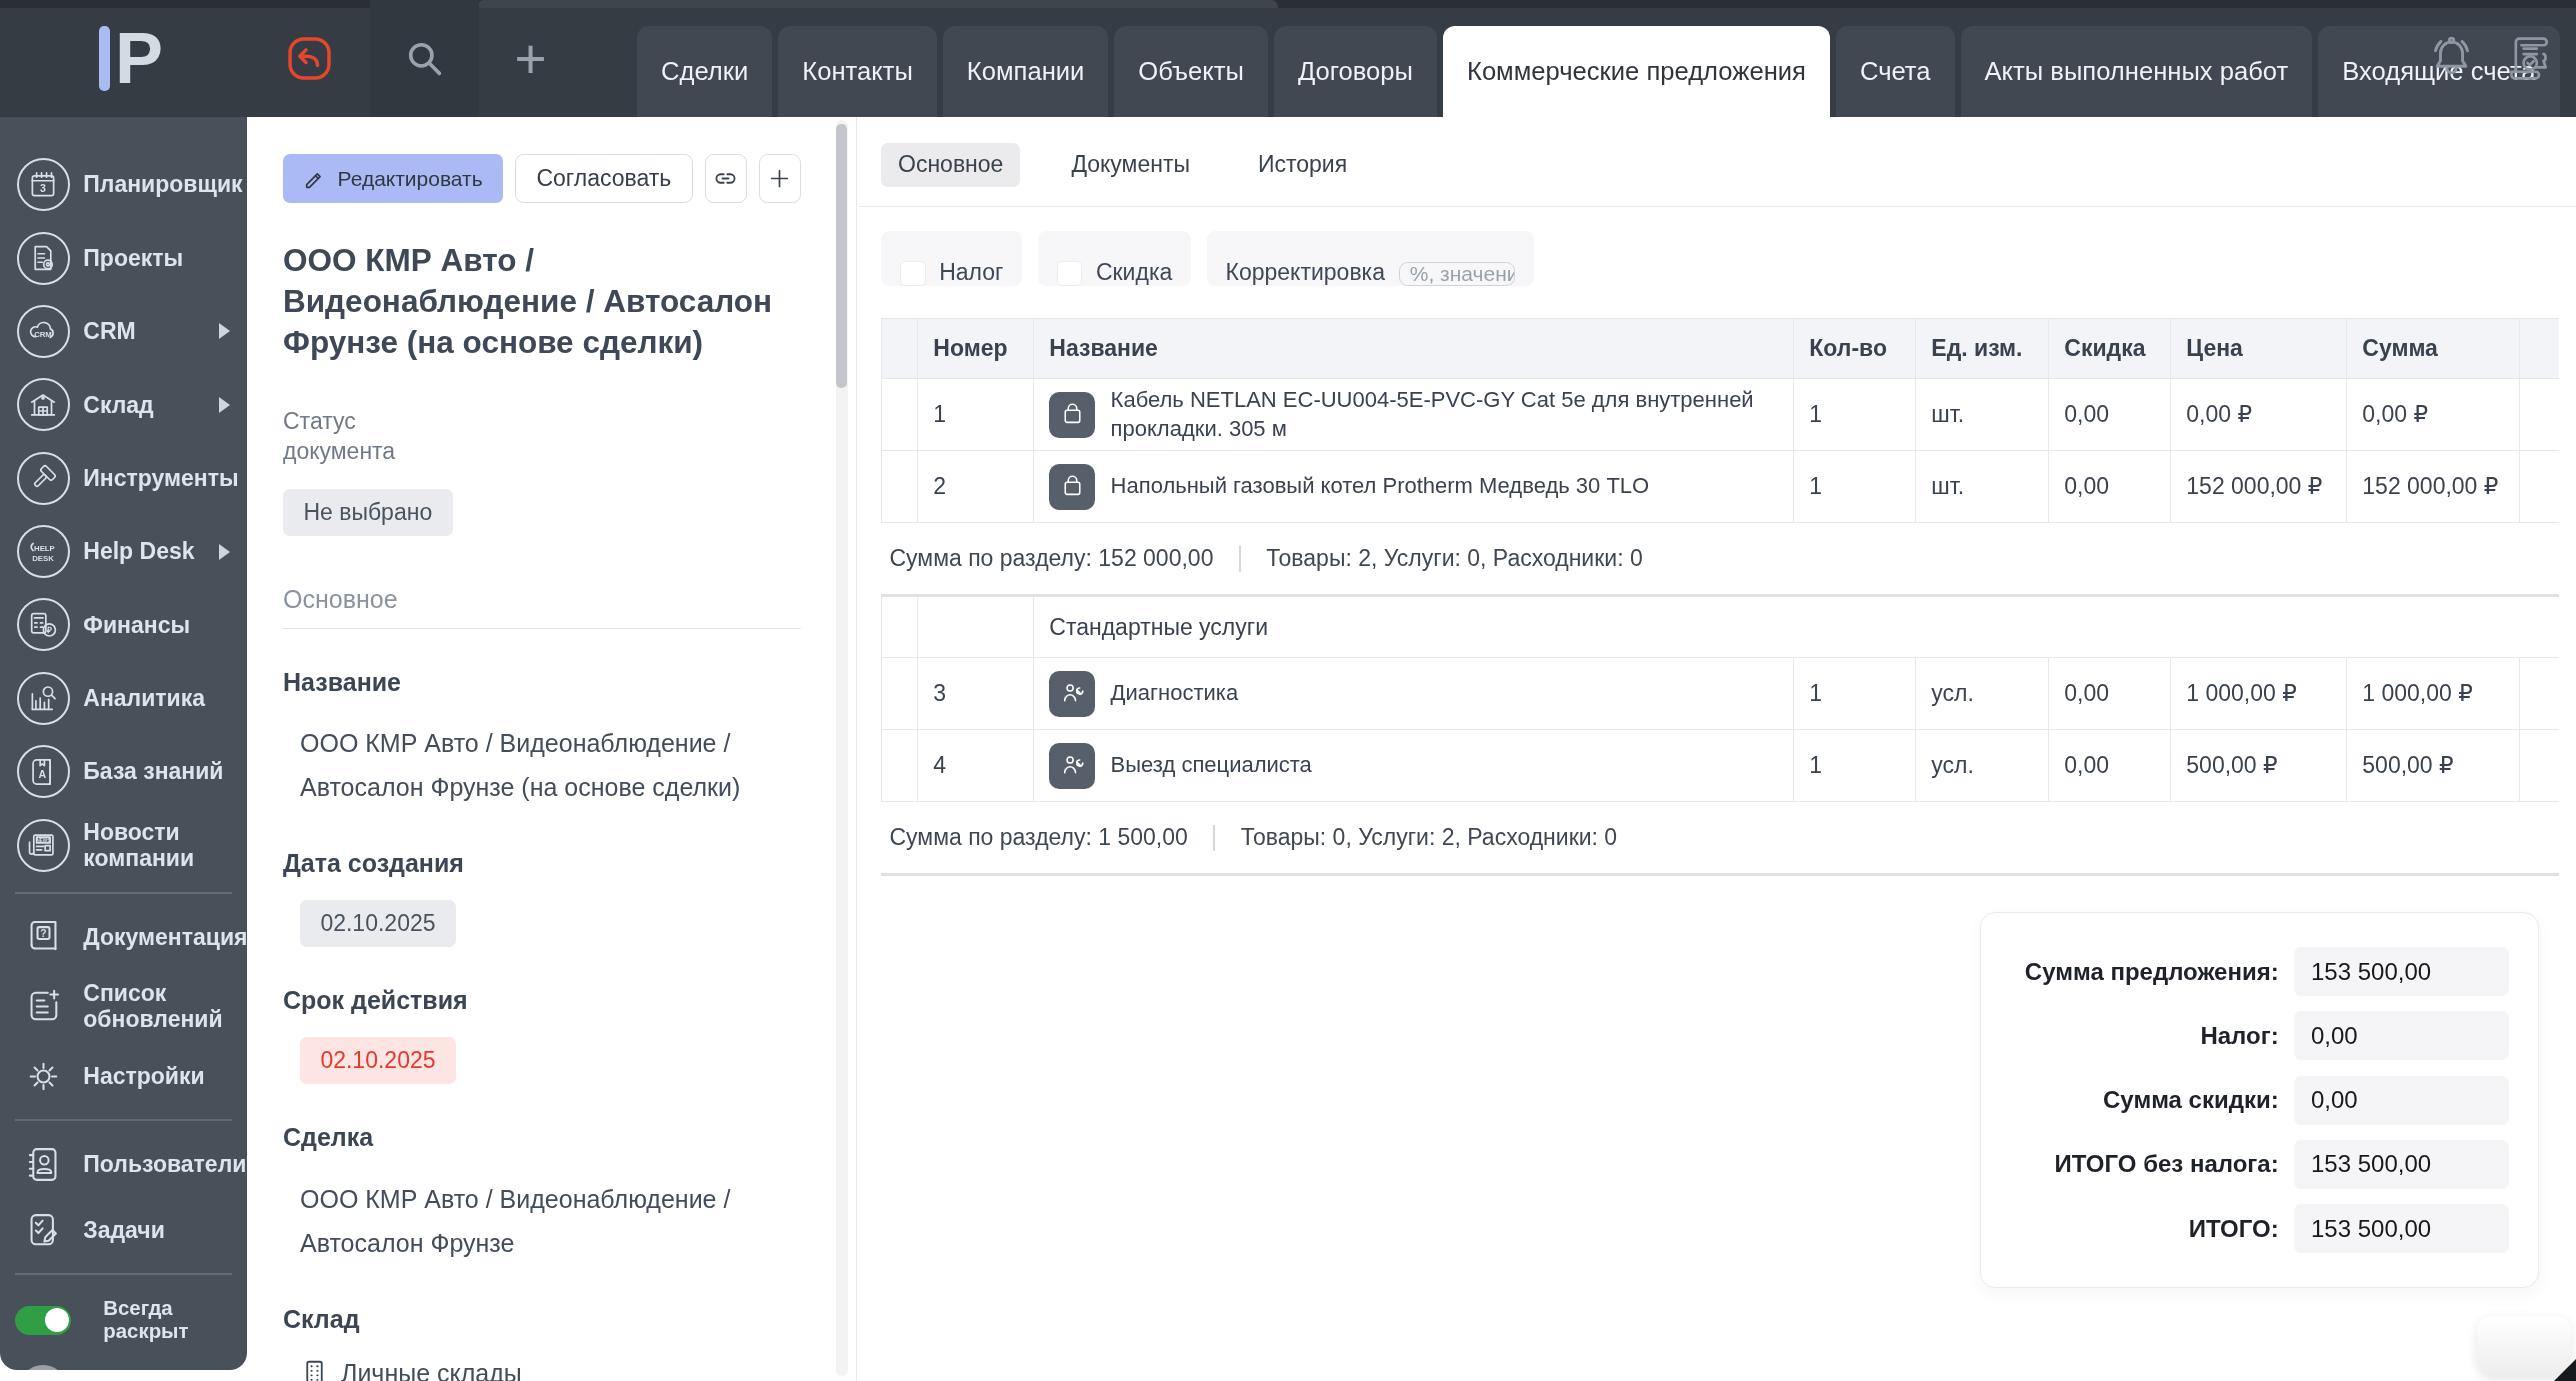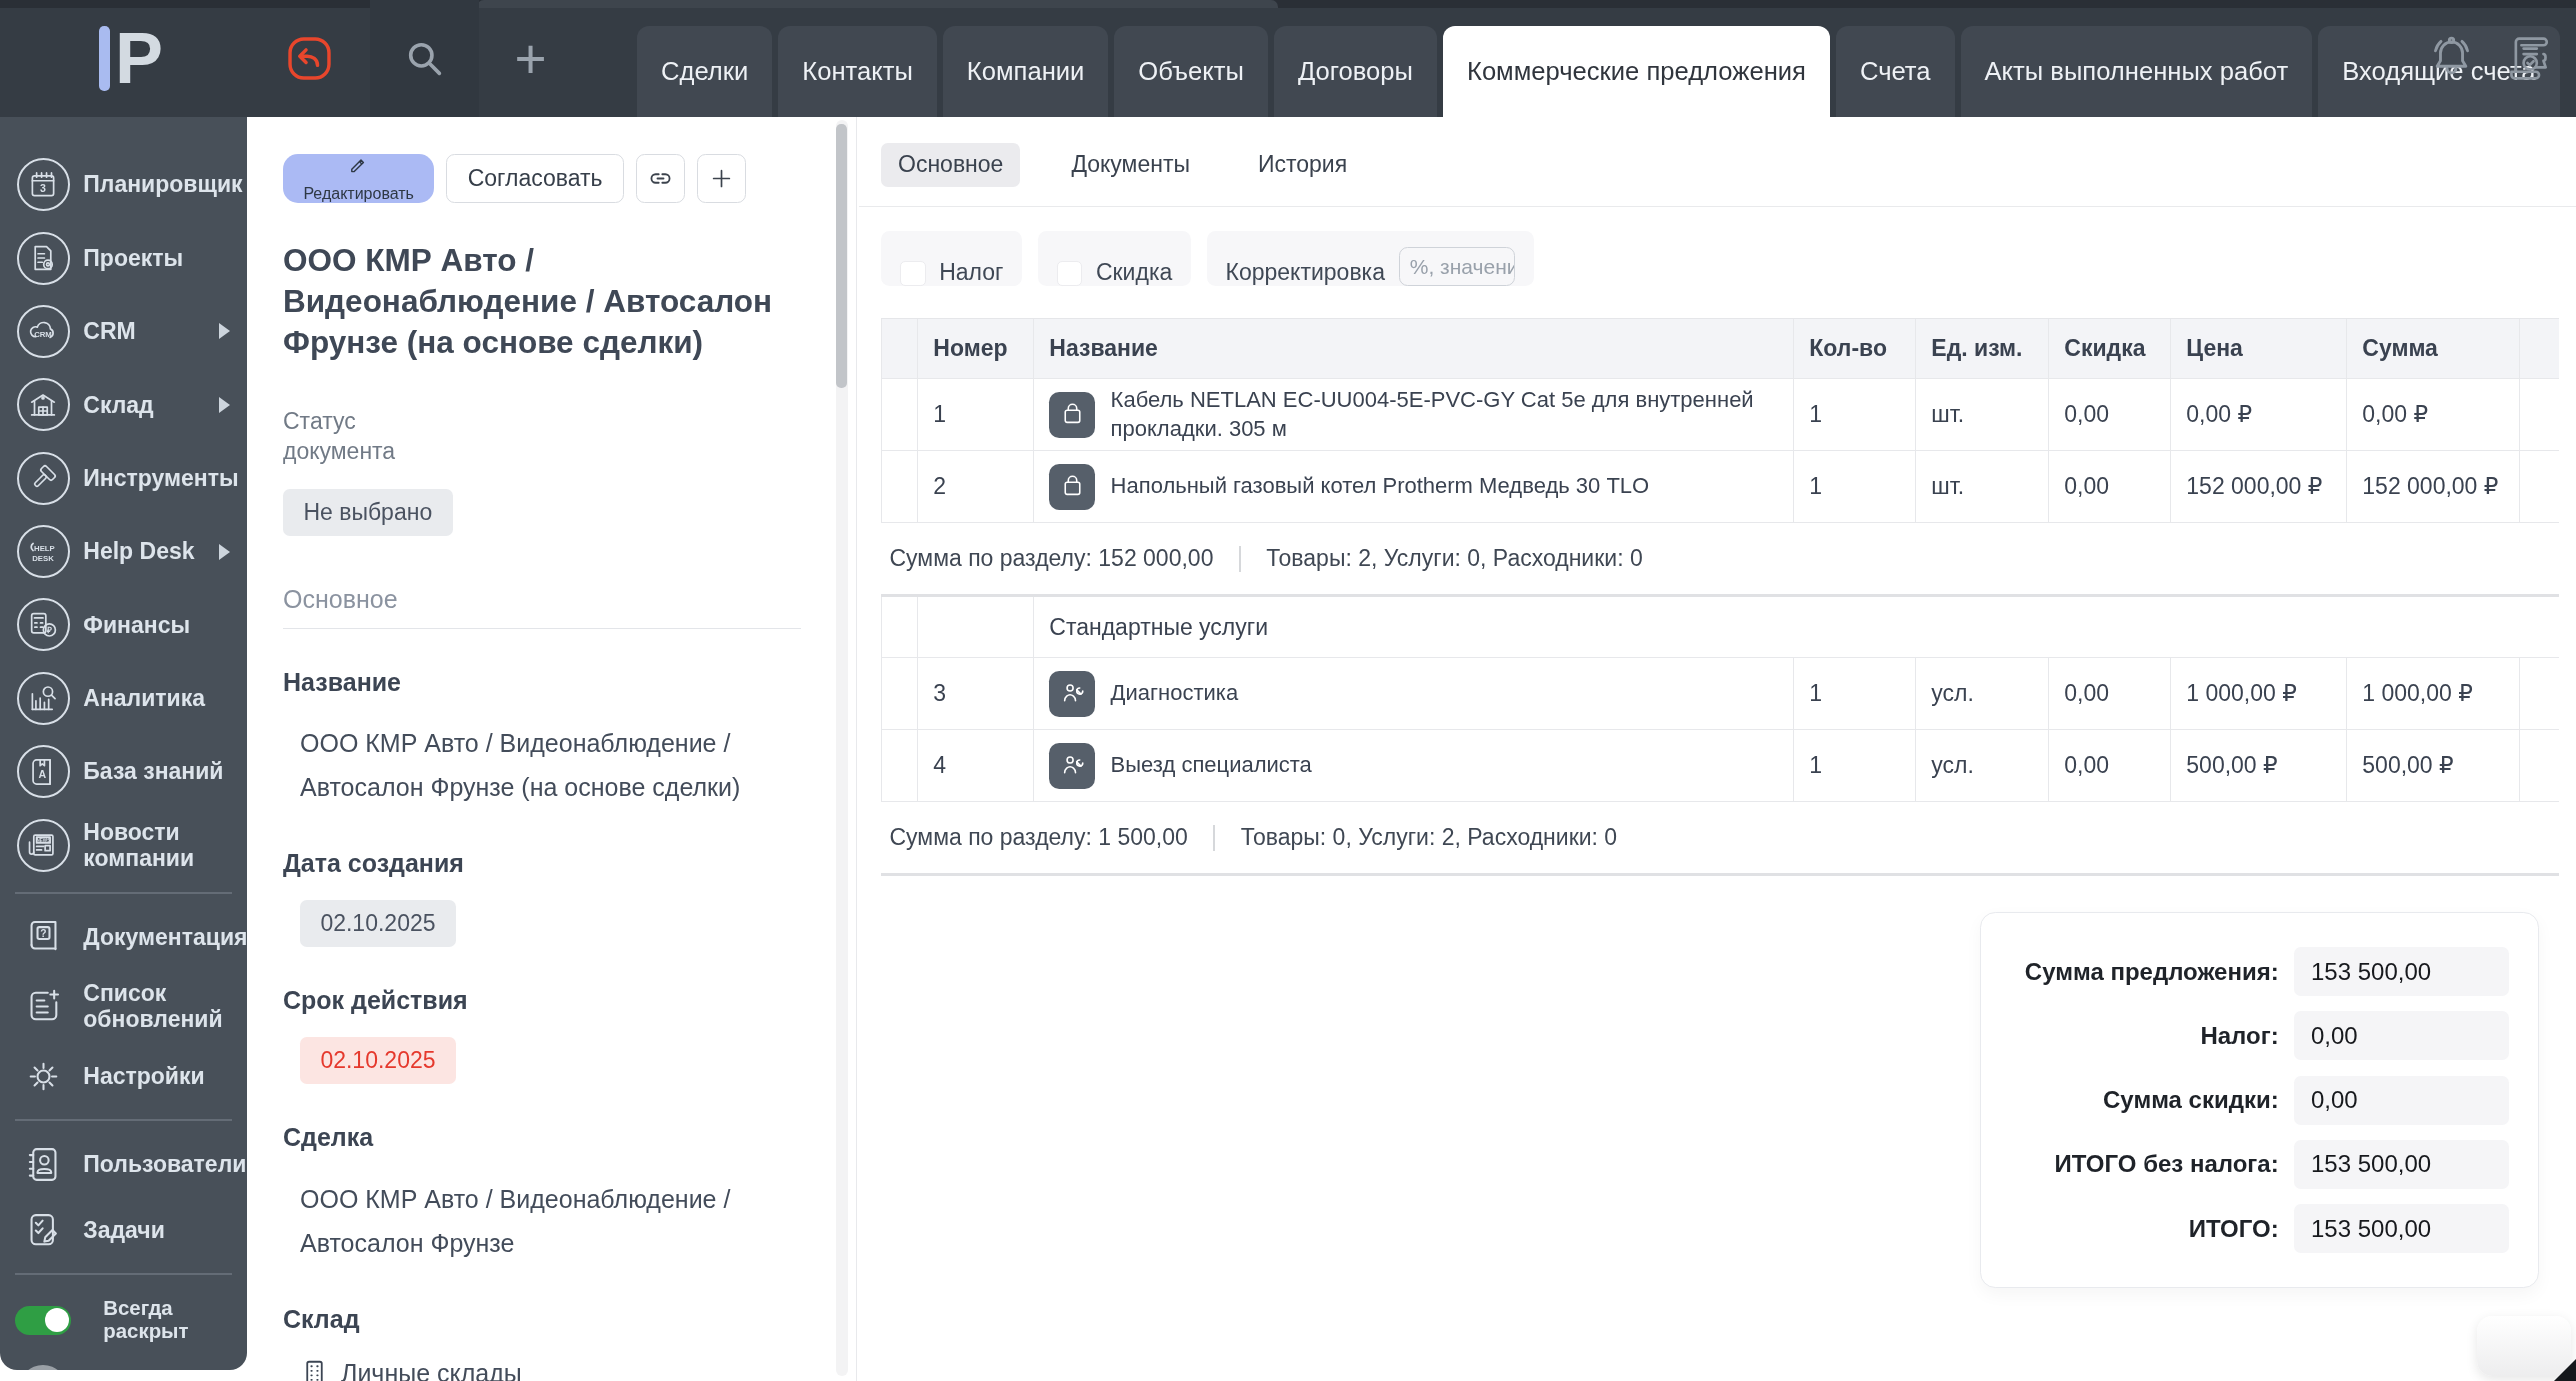--- a/index.html
+++ b/index.html
@@ -43,22 +43,22 @@
             background:radial-gradient(circle at 50% 38%, #2d3238 0 30%, #9aa0a6 31% 100%),linear-gradient(#b5bac0,#777c82); }
   svg.sbi { stroke:#d8dfe7; fill:none; stroke-width:2.4; stroke-linecap:round; stroke-linejoin:round; }
   svg.sbi text { fill:#d8dfe7; stroke:none; font-weight:bold; font-family:"Liberation Sans",sans-serif; }
 
   
   .panel { position:absolute; left:247px; top:117px; width:610px; height:1265px; background:#fff;
            border-right:1.7px solid #e8e9ec; padding:37px 55px 0 36px; }
   .panel-scroll { position:absolute; right:8.5px; top:3.4px; width:12px; height:1256px; background:#f3f3f4; border-radius:6px; }
   .panel-thumb { position:absolute; left:0.9px; top:3.4px; width:10.2px; height:264px; background:#c2c5c9; border-radius:5.1px; }
   .actions { display:flex; gap:12px; align-items:center; }
-  .btn-edit { display:flex; align-items:center; gap:10.2px; background:#abbaf4; border-radius:15px;
-              padding:0 20.4px; height:49px; font-size:16px; color:#2e3845; border:none; cursor:pointer;flex-direction:column; }
+  .btn-edit { display:flex; align-items:center; gap:10.2px; background:#abbaf4; border-radius:7px;
+              padding:0 20.4px; height:49px; font-size:21px; color:#2e3845; border:none; cursor:pointer; }
   .btn-approve { background:#fff; border:1.7px solid #d9dce1; border-radius:8.5px; padding:0 20.4px; height:49px;
                  font-size:23px; color:#363e49; cursor:pointer; }
   .btn-sq { width:49px; height:49px; background:#fff; border:1.7px solid #d9dce1; border-radius:8.5px;
             display:flex; align-items:center; justify-content:center; cursor:pointer; color:#3c434d; }
   .doc-title { margin-top:37px; font-size:31.5px; font-weight:bold; color:#3f4856; line-height:1.3; }
   .field-label-gray { margin-top:44px; font-size:23px; color:#717a86; line-height:1.3; width:170px; }
   .chip { display:inline-block; background:#e9ebee; border-radius:6.8px; padding:10.2px 20.4px; font-size:23px;
           color:#4a5260; margin-top:22px; cursor:pointer; }
   .chip.red { background:#fce5e2; color:#e5392d; }
   .section-h { margin-top:49px; font-size:25px; color:#8b93a0; padding-bottom:13.6px; border-bottom:1.7px solid #e3e5e9; }
@@ -69,21 +69,21 @@
   
   .main { position:absolute; left:859px; top:117px; width:1717px; height:1265px; background:#fff; padding:25.6px 17px 0 22px; }
   .main-tabs { display:flex; align-items:center; gap:34px; }
   .mtab { font-size:23px; color:#3a424e; padding:8.5px 17px; border-radius:6.8px; cursor:pointer; }
   .mtab.sel { background:#ebebee; }
   .main-divider { height:1.7px; background:#e9eaec; margin:19px -17px 0 -22px; }
   .controls { display:flex; gap:15.3px; margin-top:24px; align-items:center; }
   .pill { display:flex; align-items:flex-end; gap:13.6px; background:#f7f7f9; border-radius:8.5px; padding:0 19px;
           height:55px; font-size:23px; color:#3f4855; cursor:pointer; }
   .checkbox { width:25.6px; height:25.6px; background:#fff; border:0.9px solid #ececef; border-radius:5.1px; flex:none; }
-  .adj-input { border:1.7px solid #cfd3d9; border-radius:8.5px; height:39px; width:116px; padding:0 10.2px;
+  .adj-input { border:1.7px solid #cfd3d9; border-radius:8.5px; height:24px; width:116px; padding:0 10.2px;
                font-size:21px; color:#99a1ab; display:flex; align-items:center; overflow:hidden; white-space:nowrap; background:transparent; }
 
   .grid { display:grid; grid-template-columns:37px 116px minmax(0,1fr) 122px 133px 122px 176px 173px 39px; }
   .tbl { margin-top:32px; border-top:1.7px solid #e5e6e9; }
   .cell { border-right:1.7px solid #e7e8eb; border-bottom:1.7px solid #e7e8eb; padding:0 15.3px;
           display:flex; align-items:center; font-size:23px; color:#3a4250; min-height:72px; }
   .cell.first { border-left:1.7px solid #e7e8eb; }
   .hdr .cell { background:#f3f4f7; font-weight:bold; min-height:60px;text-align:right; }
   .name-cell { gap:15.3px; }
   .item-icon { width:46px; height:46px; border-radius:10.2px; background:#565f6a; display:flex;

